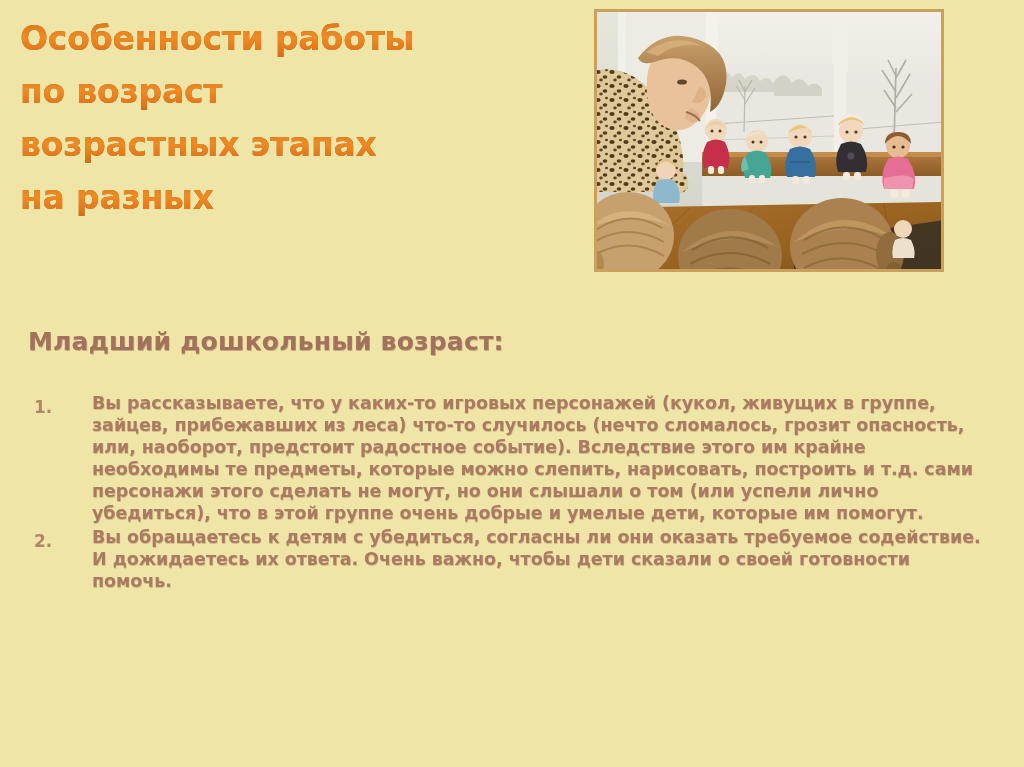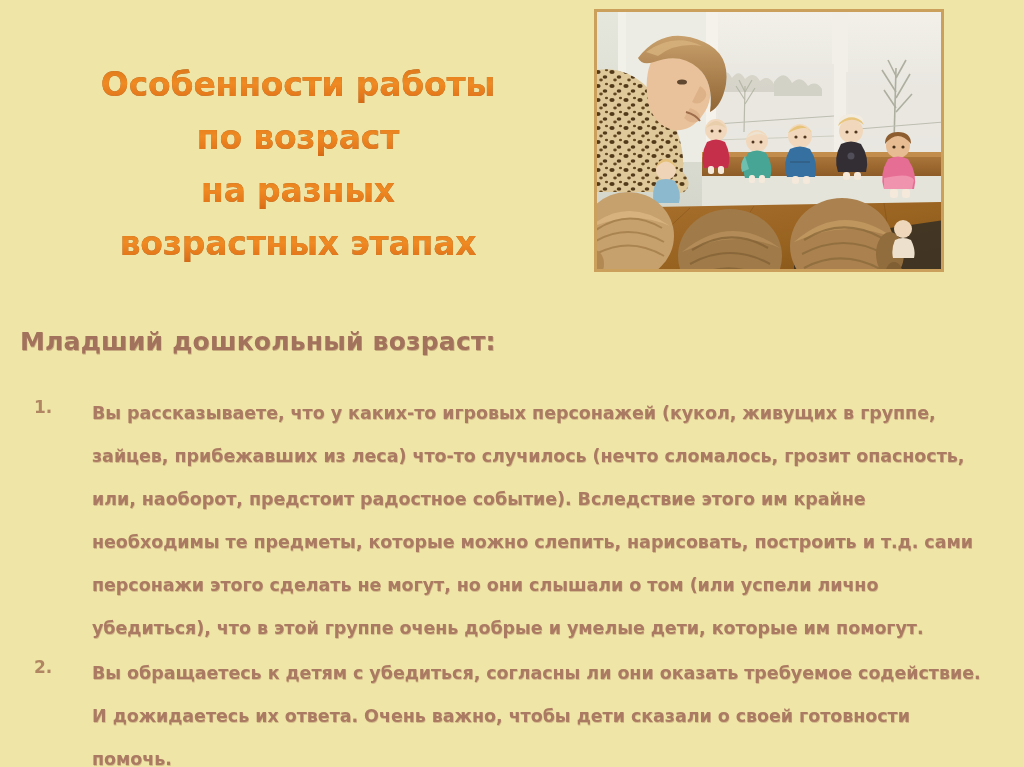--- a/index.html
+++ b/index.html
@@ -24,22 +24,21 @@
     height: 767px;
     background: #efe5a6;
   }
 
   
   #title-block {
     position: absolute;
     left: 20px;
     top: 12px;
     width: 556px;
-    text-align: center;
-    margin-top: 46px;
+    text-align: left;
   }
   .title-line {
     font-family: "DejaVu Sans", sans-serif;
     font-weight: bold;
     font-size: 33px;
     line-height: 53px;
     letter-spacing: -0.2px;
     white-space: nowrap;
     background: linear-gradient(180deg,
         #d4701a 0%,
@@ -70,21 +69,21 @@
     border: 3px solid #caa05c;
     box-sizing: border-box;
     background: #cfd3cf;
     overflow: hidden;
   }
   #photo-svg { display: block; width: 100%; height: 100%; }
 
   
   #subtitle {
     position: absolute;
-    left: 20px;
+    left: 28px;
     top: 327px;
     font-family: "DejaVu Sans", sans-serif;
     font-weight: bold;
     font-size: 25px;
     line-height: 30px;
     color: #a2725c;
     letter-spacing: 0.2px;
     text-shadow: 0.6px 0.6px 0px rgba(150,100,78,0.45);
   }
 
@@ -108,36 +107,36 @@
     line-height: 31px;
     color: #b08663;
     padding-left: 4px;
     box-sizing: border-box;
   }
   .item-text {
     flex: 1 1 auto;
     font-family: "DejaVu Sans", sans-serif;
     font-weight: bold;
     font-size: 17.5px;
-    line-height: 43px;
+    line-height: 22px;
     color: #ab7a62;
     letter-spacing: -0.05px;
     text-shadow: 0.5px 0.5px 0px rgba(160,110,85,0.35);
   }
 </style>
 </head>
 <body>
 
 <div id="slide">
 
   <div id="title-block">
     <div class="title-line">Особенности работы</div>
     <div class="title-line">по возраст</div>
+    <div class="title-line">возрастных этапах</div>
     <div class="title-line">на разных</div>
-    <div class="title-line">возрастных этапах</div>
   </div>
 
   <div id="photo-frame">
     <svg id="photo-svg" viewBox="0 0 350 257" preserveAspectRatio="xMidYMid slice">
       <defs>
         <linearGradient id="wallG" x1="0" y1="0" x2="0" y2="1">
           <stop offset="0%" stop-color="#e7ece6"></stop>
           <stop offset="100%" stop-color="#cfd6cf"></stop>
         </linearGradient>
         <linearGradient id="snowG" x1="0" y1="0" x2="0" y2="1">

